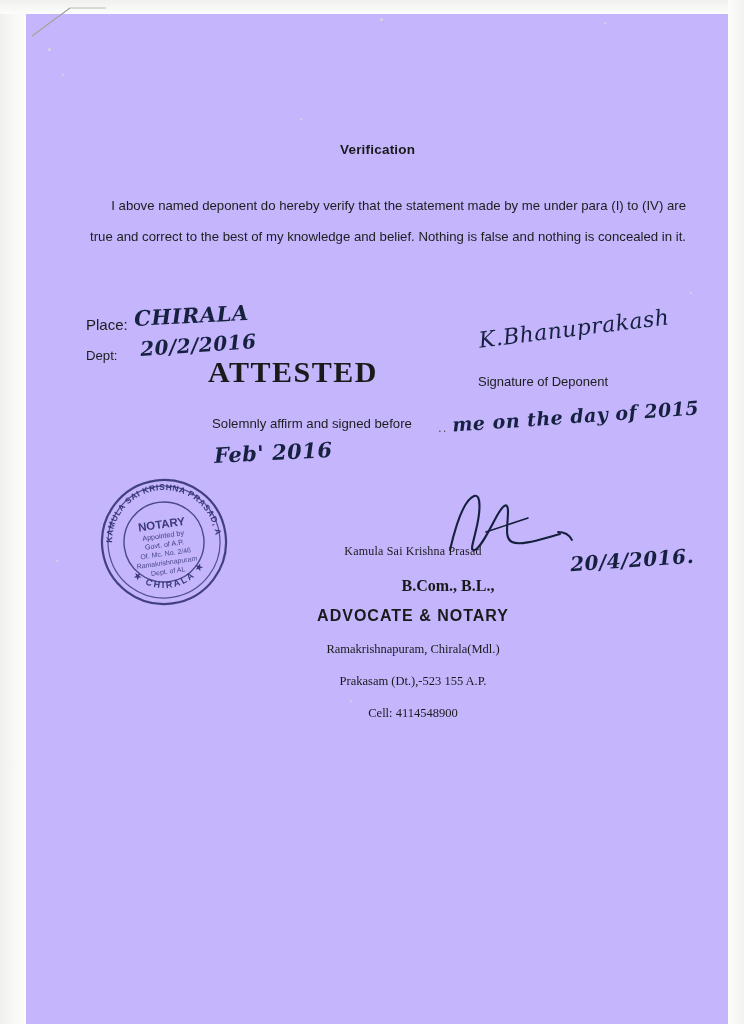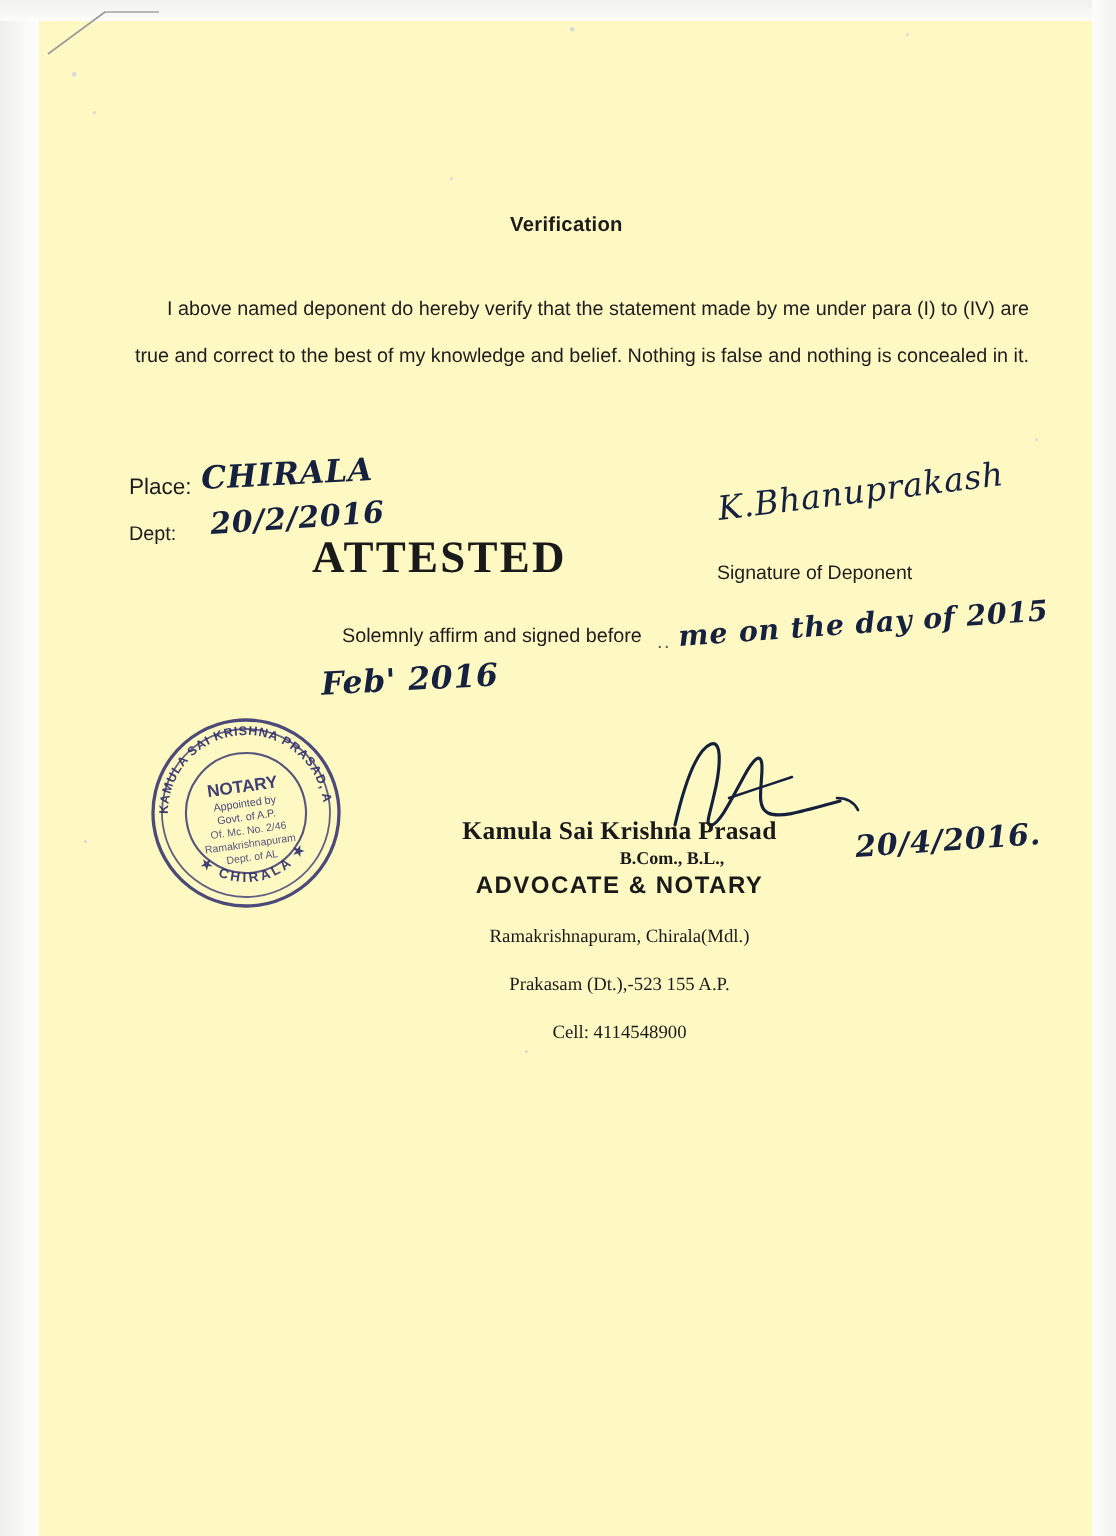--- a/index.html
+++ b/index.html
@@ -7,21 +7,21 @@
     padding: 0;
     background: #ffffff;
   }
   body {
     font-family: "Liberation Sans", sans-serif;
   }
   .page {
     position: relative;
     width: 744px;
     height: 1024px;
-    background: #fef9c3;
+    background: #c4b5fd;
     overflow: hidden;
   }
   
   .scan-edge-left {
     position: absolute;
     left: 0; top: 0;
     width: 26px; height: 1024px;
     background: linear-gradient(to right, #efefee 0%, #f8f8f7 55%, #fdfdfb 100%);
   }
   .scan-edge-top {
@@ -135,21 +135,21 @@
   .sig-deponent-mark {
     position: absolute;
     left: 478px;
     top: 316px;
     font-size: 22px;
     transform: rotate(-7deg);
   }
 
   .solemnly {
     position: absolute;
-    left: 228px;
+    left: 212px;
     top: 416px;
     font-size: 13.2px;
     color: #1d1d1d;
   }
   .dots {
     position: absolute;
     left: 438px;
     top: 420px;
     font-size: 13.2px;
     color: #555;
@@ -194,37 +194,37 @@
 
   .notary-block {
     position: absolute;
     left: 248px;
     top: 544px;
     width: 330px;
     text-align: center;
     color: #1a1a1a;
   }
   .nb-name {
-    font-size: 17px;
-    font-weight: bold;
+    font-size: 12px;
+    font-weight: normal;
     letter-spacing: 0.2px;
     font-family: "Liberation Serif", serif;
   }
   .nb-degrees {
-    font-size: 12px;
+    font-size: 16px;
     font-weight: bold;
     font-family: "Liberation Serif", serif;
-    margin-top: 1px;
+    margin-top: 18px;
     margin-left: 70px;
   }
   .nb-title {
     font-size: 16px;
     font-weight: bold;
     letter-spacing: 1px;
-    margin-top: 2px;
+    margin-top: 12px;
     font-family: "Liberation Sans", sans-serif;
   }
   .nb-addr1, .nb-addr2, .nb-cell {
     font-size: 12.5px;
     font-family: "Liberation Serif", serif;
     margin-top: 17px;
   }
   .hand-notary-date {
     position: absolute;
     left: 570px;

